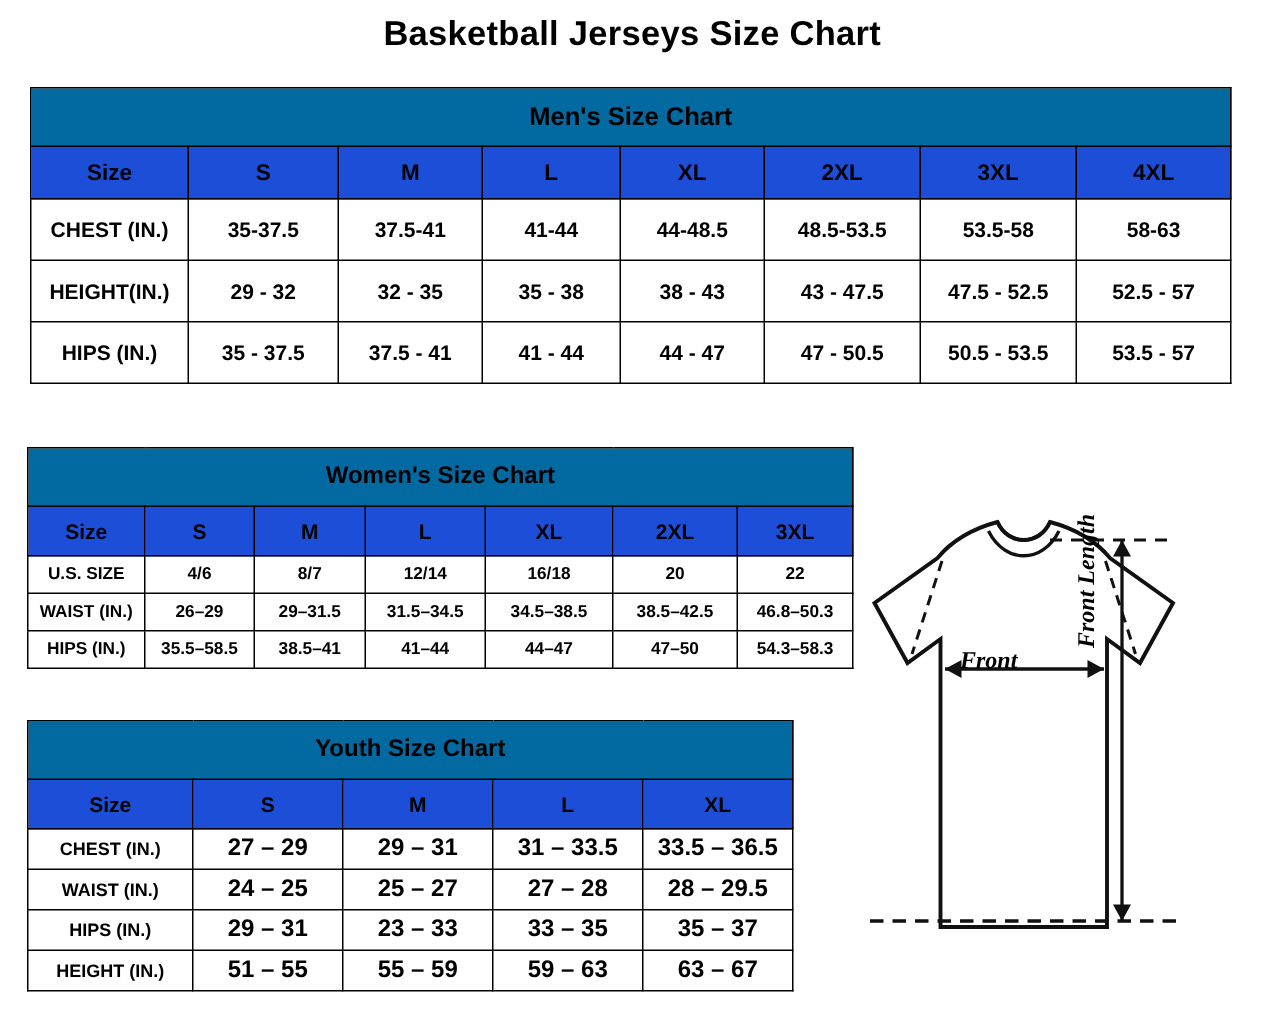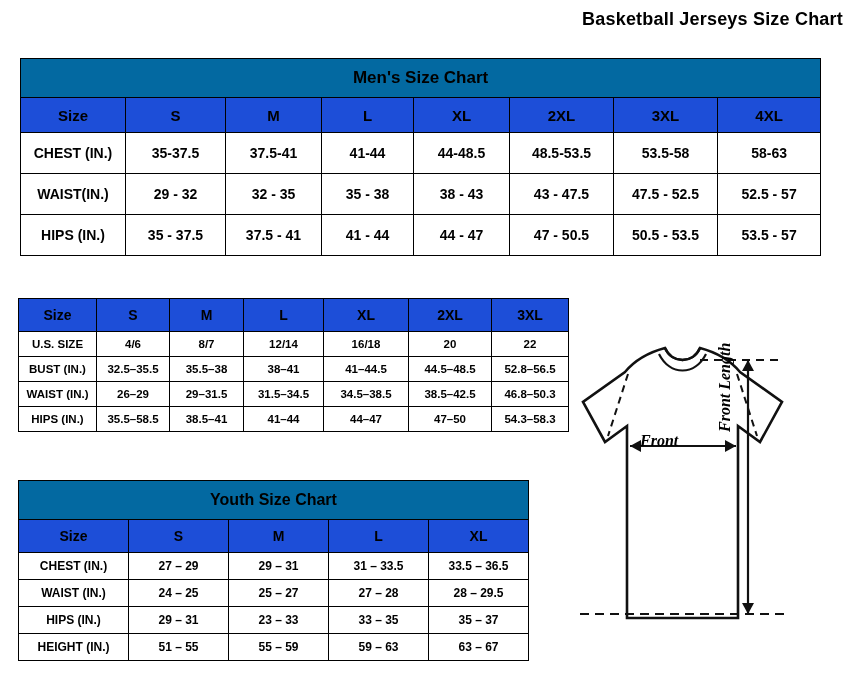--- a/index.html
+++ b/index.html
@@ -9,22 +9,22 @@
   }
   body {
     width: 843px;
     height: 679px;
     font-family: "Liberation Sans", sans-serif;
     color: #000000;
     position: relative;
     overflow: hidden;
   }
   .page-title {
-    text-align: right;
-    font-size: 18px;
+    text-align: center;
+    font-size: 23px;
     font-weight: bold;
     margin: 9px 0 0 0;
     letter-spacing: 0.2px;
   }
   .chart-block {
     position: absolute;
   }
   table.size-table {
     border-collapse: collapse;
     table-layout: fixed;
@@ -67,21 +67,21 @@
   #womens-table .caption-cell { height: 38px; font-size: 16px; }
   #womens-table .hdr-cell { height: 32px; font-size: 14px; }
   #womens-table td.lbl-cell { height: 24px; font-size: 11.5px; }
   #womens-table td.val-cell { height: 24px; font-size: 11.5px; }
 
   
   #youth-table { width: 510px; }
   #youth-table .caption-cell { height: 38px; font-size: 16px; }
   #youth-table .hdr-cell { height: 32px; font-size: 14px; }
   #youth-table td.lbl-cell { height: 26px; font-size: 12px; }
-  #youth-table td.val-cell { height: 26px; font-size: 12px; }
+  #youth-table td.val-cell { height: 26px; font-size: 16px; }
 
   .shirt-area {
     position: absolute;
     left: 520px;
     top: 330px;
     width: 315px;
     height: 330px;
   }
   .shirt-area svg { display: block; }
   .chest-label {
@@ -141,21 +141,21 @@
         <td class="lbl-cell">CHEST (IN.)</td>
         <td class="val-cell">35-37.5</td>
         <td class="val-cell">37.5-41</td>
         <td class="val-cell">41-44</td>
         <td class="val-cell">44-48.5</td>
         <td class="val-cell">48.5-53.5</td>
         <td class="val-cell">53.5-58</td>
         <td class="val-cell">58-63</td>
       </tr>
       <tr>
-        <td class="lbl-cell">WAIST(IN.)</td>
+        <td class="lbl-cell">HEIGHT(IN.)</td>
         <td class="val-cell">29 - 32</td>
         <td class="val-cell">32 - 35</td>
         <td class="val-cell">35 - 38</td>
         <td class="val-cell">38 - 43</td>
         <td class="val-cell">43 - 47.5</td>
         <td class="val-cell">47.5 - 52.5</td>
         <td class="val-cell">52.5 - 57</td>
       </tr>
       <tr>
         <td class="lbl-cell">HIPS (IN.)</td>
@@ -177,47 +177,41 @@
       <col style="width:78px">
       <col style="width:73px">
       <col style="width:74px">
       <col style="width:80px">
       <col style="width:85px">
       <col style="width:83px">
       <col style="width:77px">
     </colgroup>
     <tbody>
       <tr>
+        <td class="caption-cell" colspan="7">Women's Size Chart</td>
+      </tr>
+      <tr>
         <td class="hdr-cell">Size</td>
         <td class="hdr-cell">S</td>
         <td class="hdr-cell">M</td>
         <td class="hdr-cell">L</td>
         <td class="hdr-cell">XL</td>
         <td class="hdr-cell">2XL</td>
         <td class="hdr-cell">3XL</td>
       </tr>
       <tr>
         <td class="lbl-cell">U.S. SIZE</td>
         <td class="val-cell">4/6</td>
         <td class="val-cell">8/7</td>
         <td class="val-cell">12/14</td>
         <td class="val-cell">16/18</td>
         <td class="val-cell">20</td>
         <td class="val-cell">22</td>
       </tr>
       <tr>
-        <td class="lbl-cell">BUST  (IN.)</td>
-        <td class="val-cell">32.5–35.5</td>
-        <td class="val-cell">35.5–38</td>
-        <td class="val-cell">38–41</td>
-        <td class="val-cell">41–44.5</td>
-        <td class="val-cell">44.5–48.5</td>
-        <td class="val-cell">52.8–56.5</td>
-      </tr>
-      <tr>
         <td class="lbl-cell">WAIST  (IN.)</td>
         <td class="val-cell">26–29</td>
         <td class="val-cell">29–31.5</td>
         <td class="val-cell">31.5–34.5</td>
         <td class="val-cell">34.5–38.5</td>
         <td class="val-cell">38.5–42.5</td>
         <td class="val-cell">46.8–50.3</td>
       </tr>
       <tr>
         <td class="lbl-cell">HIPS  (IN.)</td>

